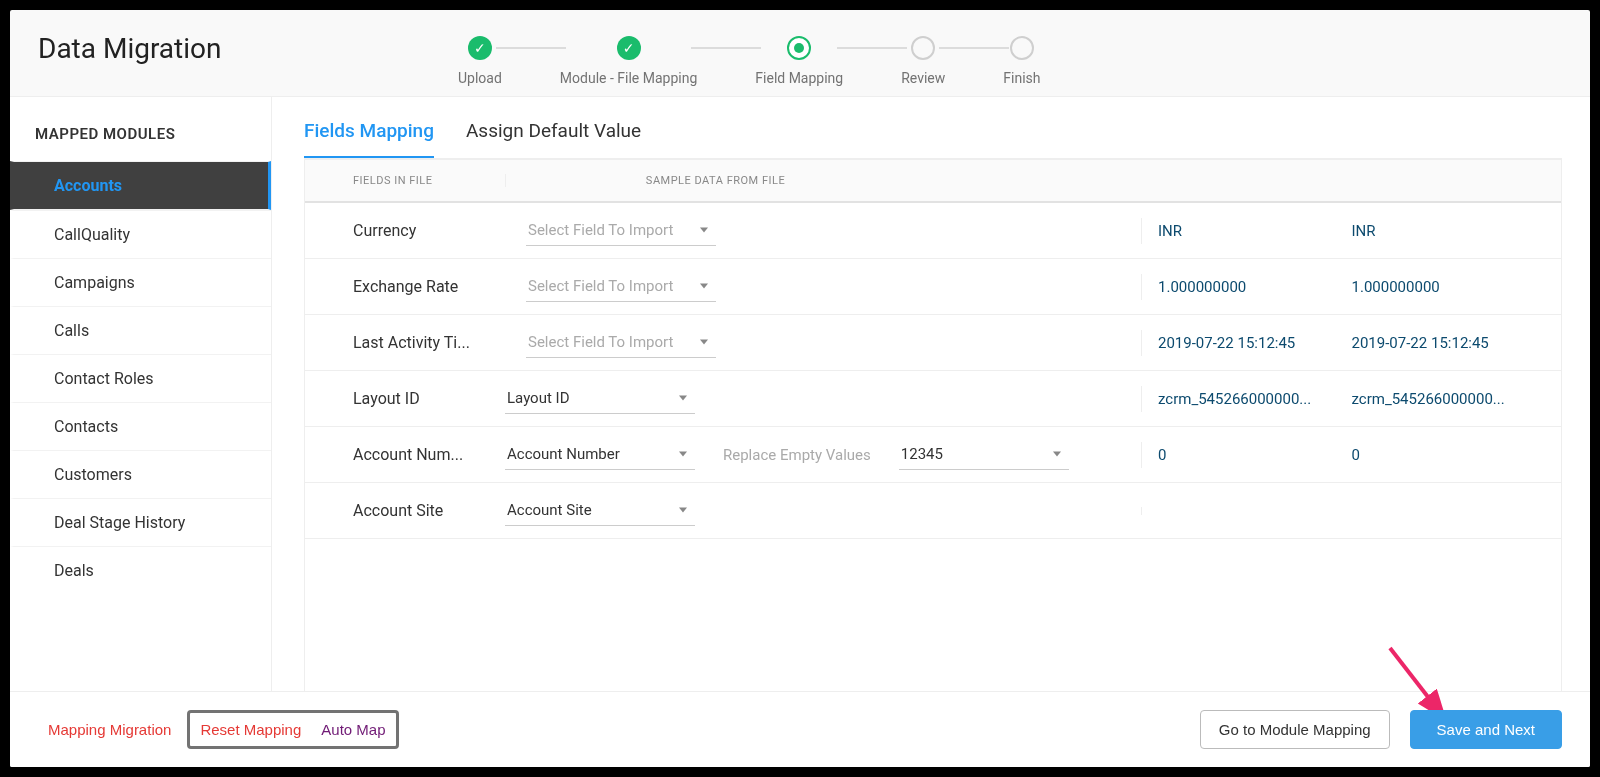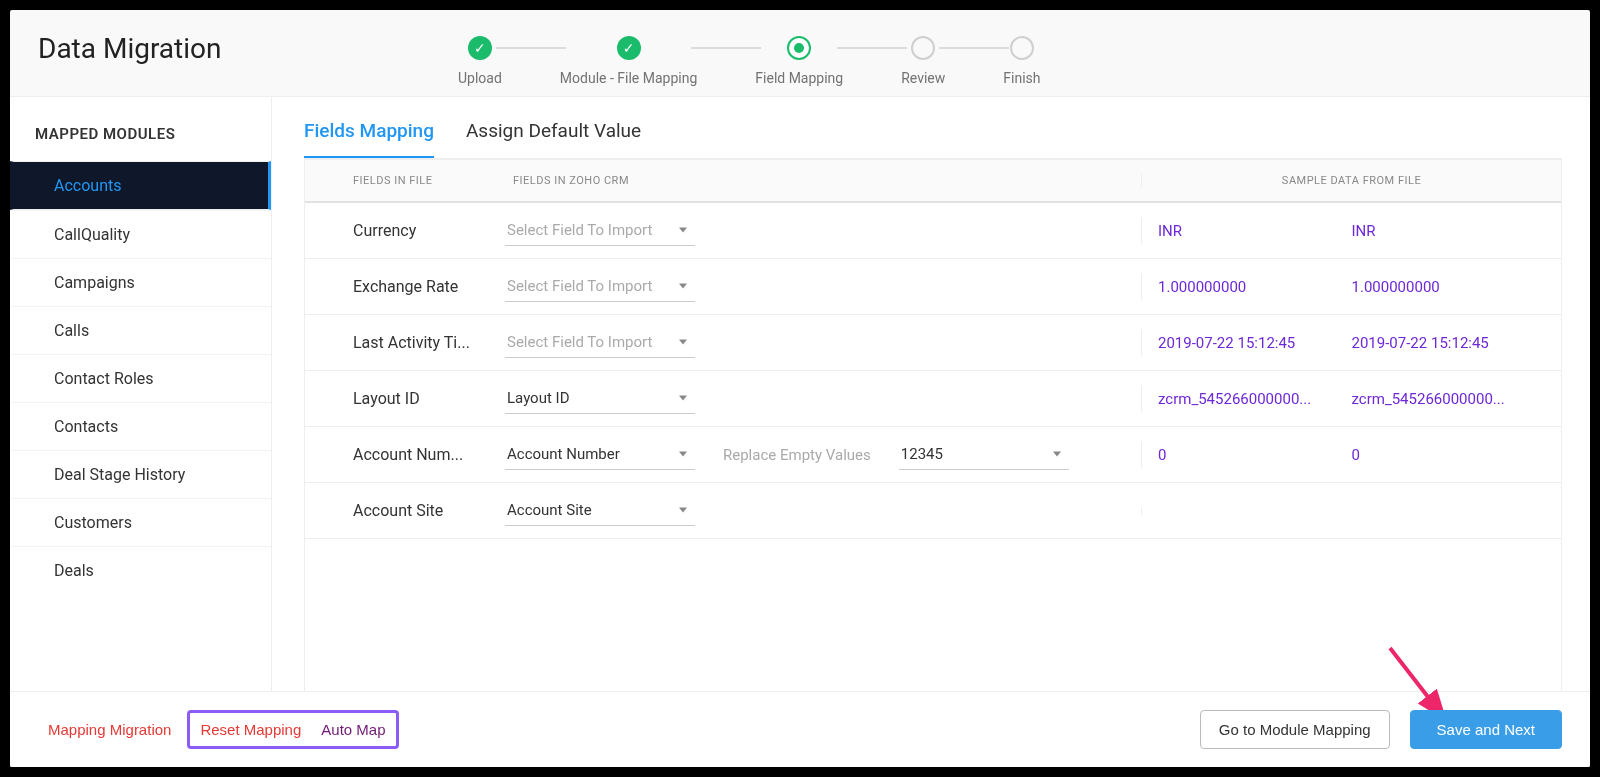--- a/index.html
+++ b/index.html
@@ -105,22 +105,22 @@
     border-left: 4px solid transparent;
     background: #fff;
     border-top: 1px solid #f2f2f2;
   }
   .module-item.active {
     color: #2196f3;
     border-right: 3px solid #2196f3;
     border-left: 4px solid transparent;
     border-top: 1px solid #f2f2f2;
     border-bottom: 1px solid #f2f2f2;
-    background: #0f172a;
-    font-weight: 400;
+    background: #404040;
+    font-weight: 700;
   }
   .main {
     flex: 1;
     display: flex;
     flex-direction: column;
     overflow: hidden;
     padding: 0 28px 0 32px;
   }
   .tabs-row {
     display: flex;
@@ -210,33 +210,33 @@
     align-items: center;
     border-bottom: 1px solid #eee;
     min-height: 56px;
     font-size: 16px;
     color: #333;
     background: #fff;
   }
   .td1 { width: 200px; padding-left: 48px; white-space: nowrap; overflow: hidden; text-overflow: ellipsis; padding-right: 10px;}
   .td2 { flex: 1; display: flex; gap: 28px; align-items: center; padding-right: 18px; }
   .td3 { width: 420px; display: flex; border-left: 1px solid #eee; padding: 4px 16px; }
-  .sample { flex: 1; color: #6d28d9; font-size: 15px; white-space: nowrap; overflow: hidden; text-overflow: ellipsis; padding-right: 10px;}
+  .sample { flex: 1; color: #0c4a6e; font-size: 15px; white-space: nowrap; overflow: hidden; text-overflow: ellipsis; padding-right: 10px;}
   .sel {
     min-width: 190px;
     border: none;
     border-bottom: 1px solid #ccc;
     padding: 6px 28px 6px 2px;
     font-size: 15px;
     color: #333;
     position: relative;
     background: transparent;
     cursor: pointer;
   }
-  .sel.placeholder { color: #aaa; }
+  .sel.placeholder { color: #aaa; margin-left: 21px; }
   .sel::after {
     content: "";
     position: absolute;
     right: 8px; top: 50%;
     width: 0; height: 0;
     border-left: 4px solid transparent;
     border-right: 4px solid transparent;
     border-top: 5px solid #888;
     transform: translateY(-50%);
   }
@@ -260,21 +260,21 @@
   .link-btn {
     background: none;
     border: none;
     font-size: 15px;
     cursor: pointer;
     padding: 8px 10px;
   }
   .link-red { color: #e53935; }
   .link-blue { color: #701a75; }
   .boxed {
-    border: 3px solid #8b5cf6;
+    border: 3px solid #737373;
     border-radius: 4px;
     display: inline-flex;
     margin-left: 4px;
   }
   .right-actions {
     display: flex;
     gap: 20px;
     align-items: center;
     position: relative;
   }
@@ -342,38 +342,37 @@
   <div class="body">
     <div class="sidebar">
       <div class="sidebar-title">MAPPED MODULES</div>
       <div id="module-list">
           <div class="module-item active">Accounts</div>
           <div class="module-item">CallQuality</div>
           <div class="module-item">Campaigns</div>
           <div class="module-item">Calls</div>
           <div class="module-item">Contact Roles</div>
           <div class="module-item">Contacts</div>
+          <div class="module-item">Customers</div>
           <div class="module-item">Deal Stage History</div>
-          <div class="module-item">Customers</div>
           <div class="module-item">Deals</div>
         </div>
     </div>
 
     <div class="main">
 
       <div class="tabs-row" id="tabs-row">
           <div class="tab active">Fields Mapping</div>
           <div class="tab">Assign Default Value</div>
         </div>
 
 
       <div class="table-wrap">
         <div class="thead">
           <div class="th1">FIELDS IN FILE</div>
-          <div class="th2">FIELDS IN ZOHO CRM</div>
           <div class="th3">SAMPLE DATA FROM FILE</div>
         </div>
         <div id="tbody">
             <div class="trow">
               <div class="td1">Currency</div>
               <div class="td2">
                 <div class="sel placeholder">Select Field To Import</div>
               </div>
               <div class="td3">
                 <div class="sample">INR</div>

